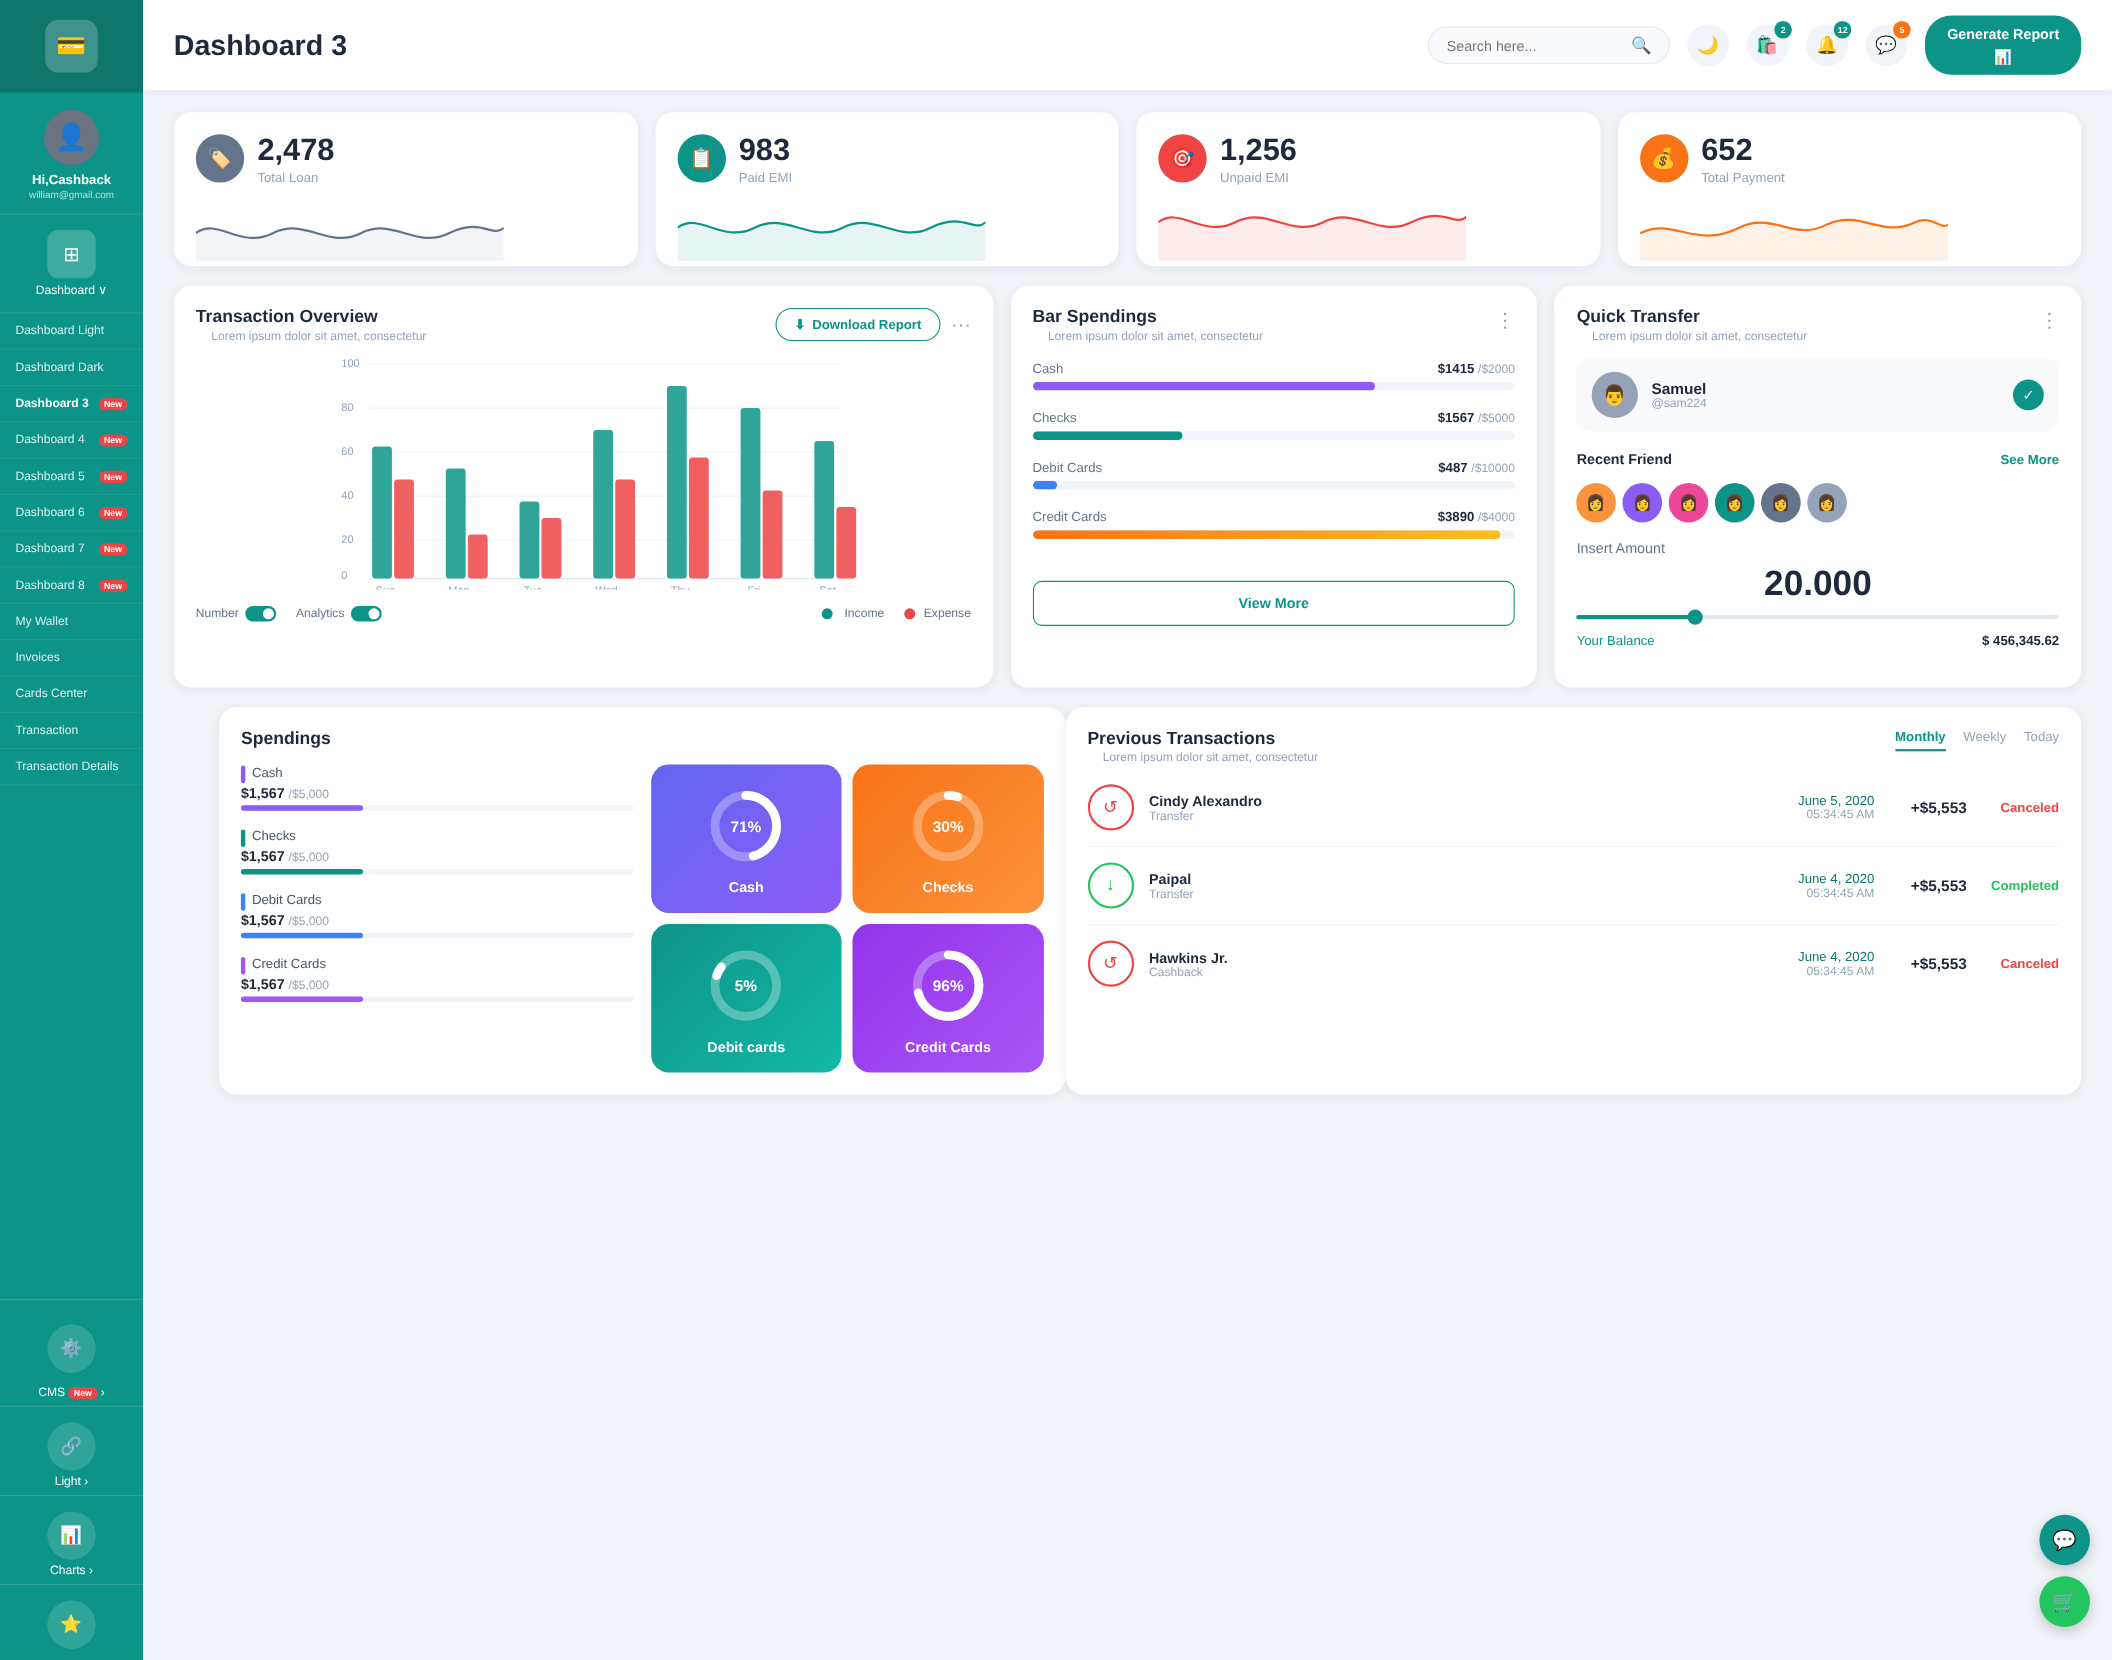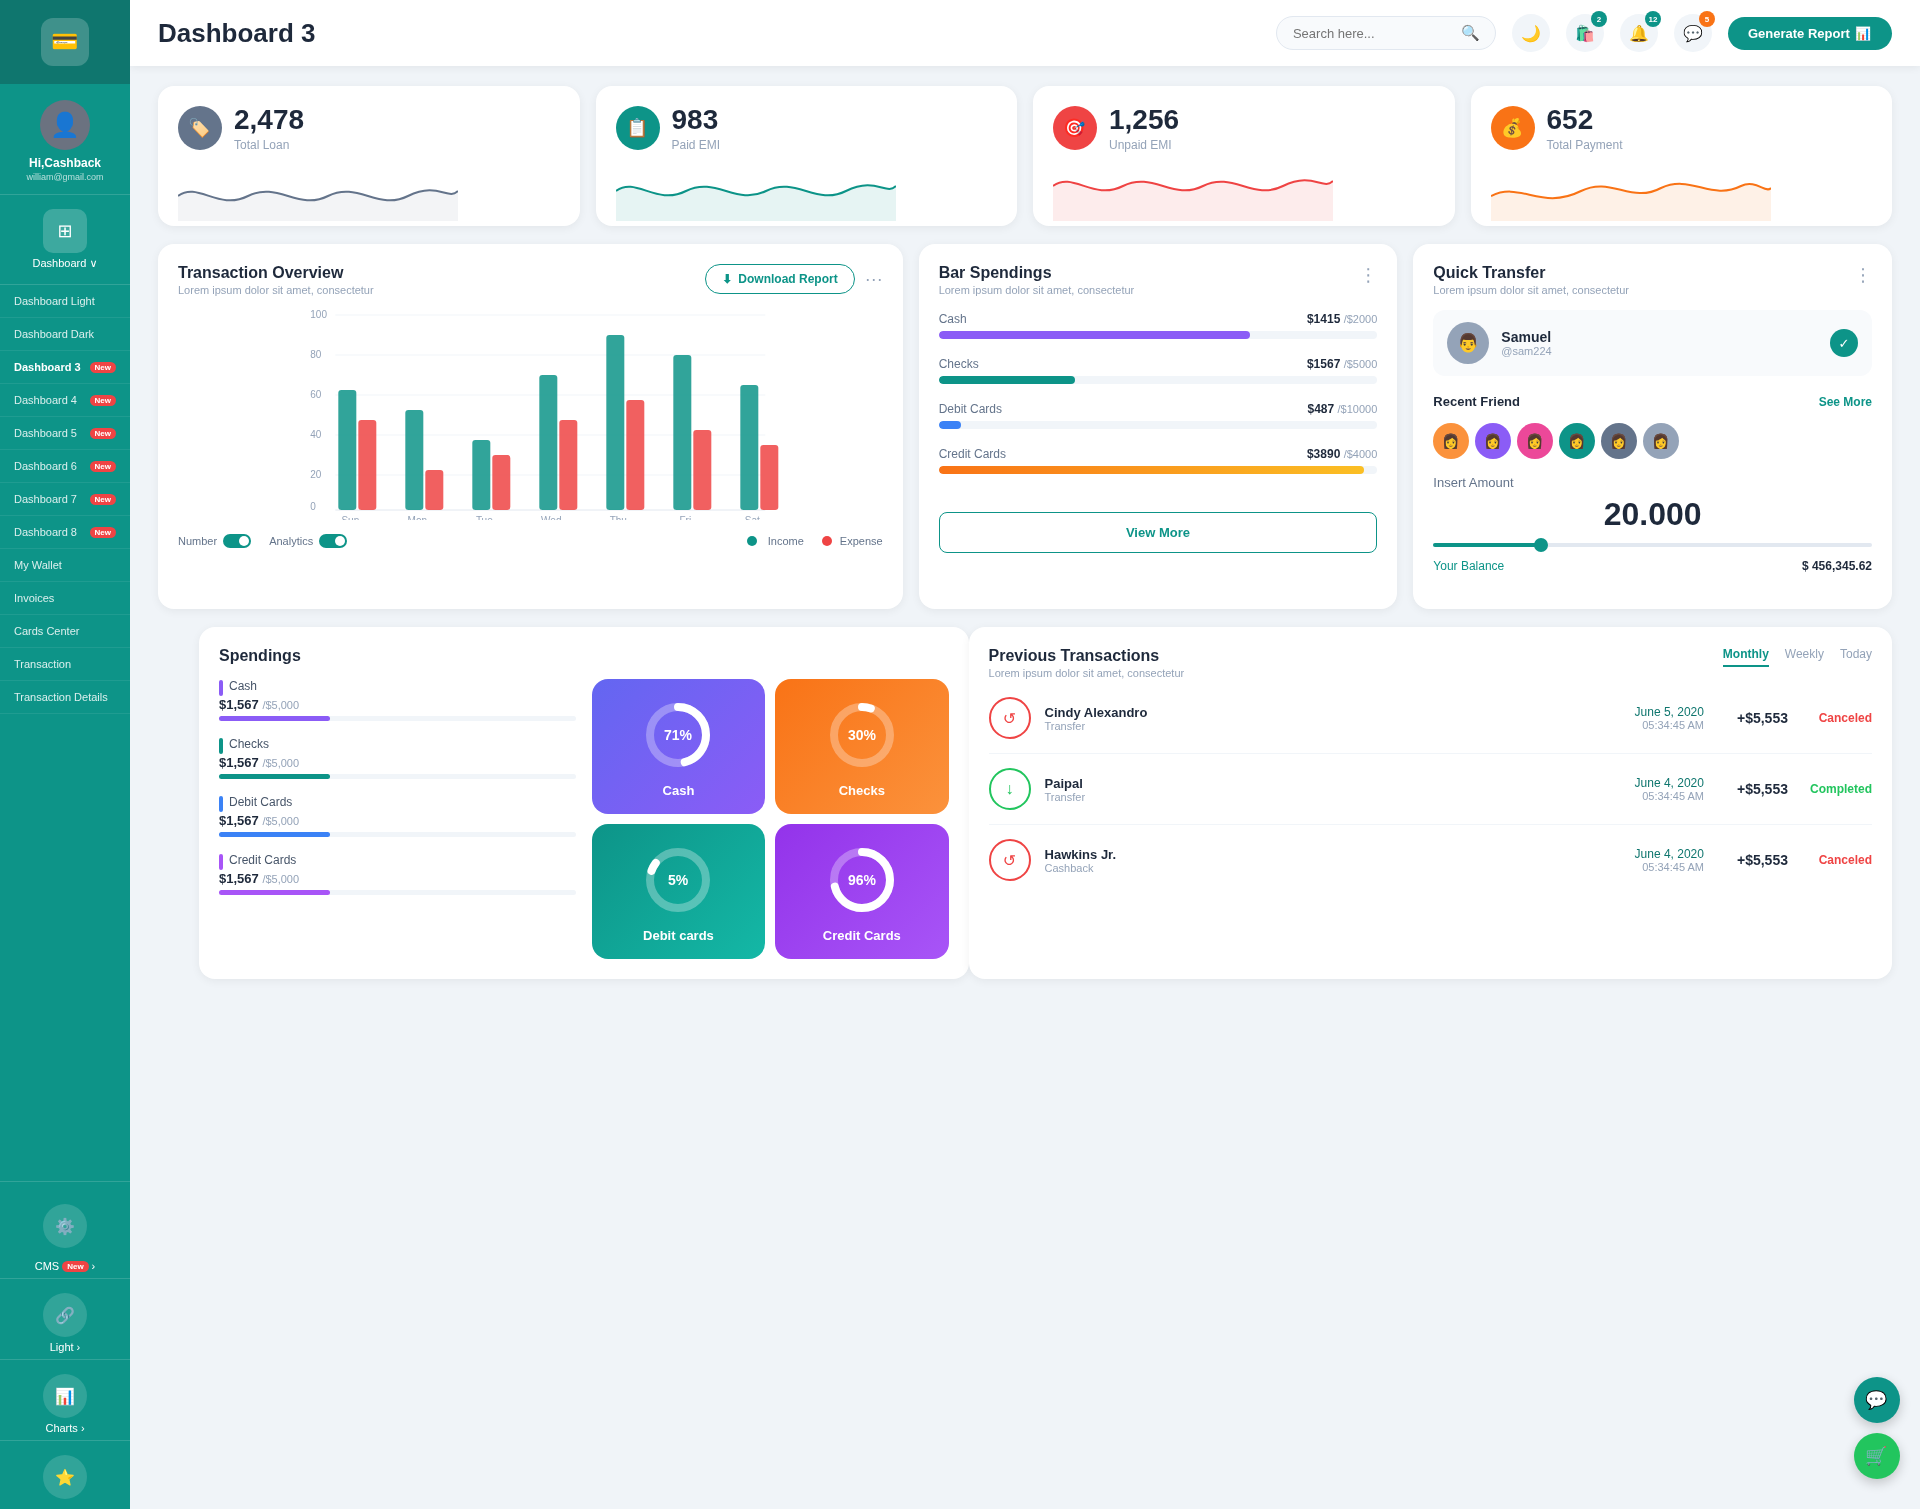--- a/index.html
+++ b/index.html
@@ -140,21 +140,21 @@
       position: absolute; top: -3px; right: -3px;
       background: #0d9488; color: white; font-size: 8px;
       width: 16px; height: 16px; border-radius: 50%;
       display: flex; align-items: center; justify-content: center; font-weight: 700;
     }
     .header-badge.orange { background: #f97316; }
     .generate-btn {
       background: #0d9488; color: white; border: none;
       padding: 9px 20px; border-radius: 24px;
       font-size: 13px; font-weight: 600; cursor: pointer;
-      display: flex; align-items: center; gap: 6px;
+      display: flex; align-items: center; gap: 6px; flex-direction: column;
     }
 
     
     .content { padding: 20px 28px; }
 
     
     .stats-row {
       display: grid; grid-template-columns: repeat(4, 1fr); gap: 16px; margin-bottom: 18px;
     }
     .stat-card {
@@ -175,21 +175,21 @@
     .stat-label { font-size: 12px; color: #94a3b8; margin-top: 2px; }
     .stat-wave { height: 55px; margin-top: 8px; }
 
     
     .card {
       background: white; border-radius: 16px; padding: 20px;
       box-shadow: 0 2px 10px rgba(0,0,0,0.06);
     }
     .card-header { display: flex; align-items: flex-start; justify-content: space-between; margin-bottom: 4px; }
     .card-title { font-size: 16px; font-weight: 700; color: #1e293b; }
-    .card-sub { font-size: 11px; color: #94a3b8; margin-top: 2px; }
+    .card-sub { font-size: 11px; color: #94a3b8; margin-top: 2px; margin-left: 14px; }
     .card-actions { display: flex; align-items: center; gap: 10px; }
 
     
     .download-btn {
       border: 1.5px solid #0d9488; color: #0d9488; background: white;
       border-radius: 20px; padding: 7px 16px; font-size: 12px;
       cursor: pointer; display: flex; align-items: center; gap: 6px; font-weight: 600;
     }
     .more-btn { background: none; border: none; cursor: pointer; font-size: 18px; color: #94a3b8; }
     .chart-legend { display: flex; align-items: center; gap: 18px; margin-top: 10px; font-size: 11px; color: #64748b; }

